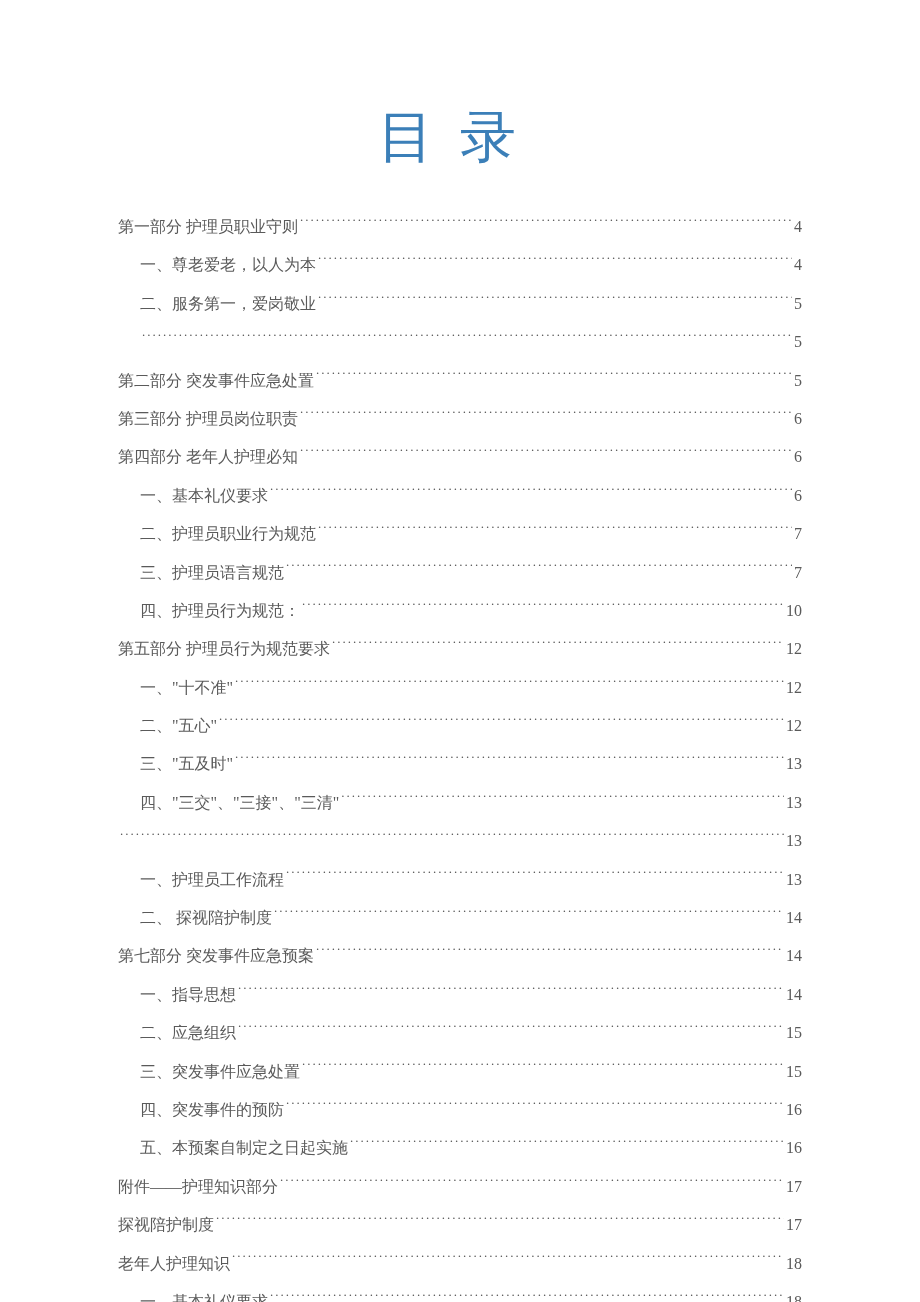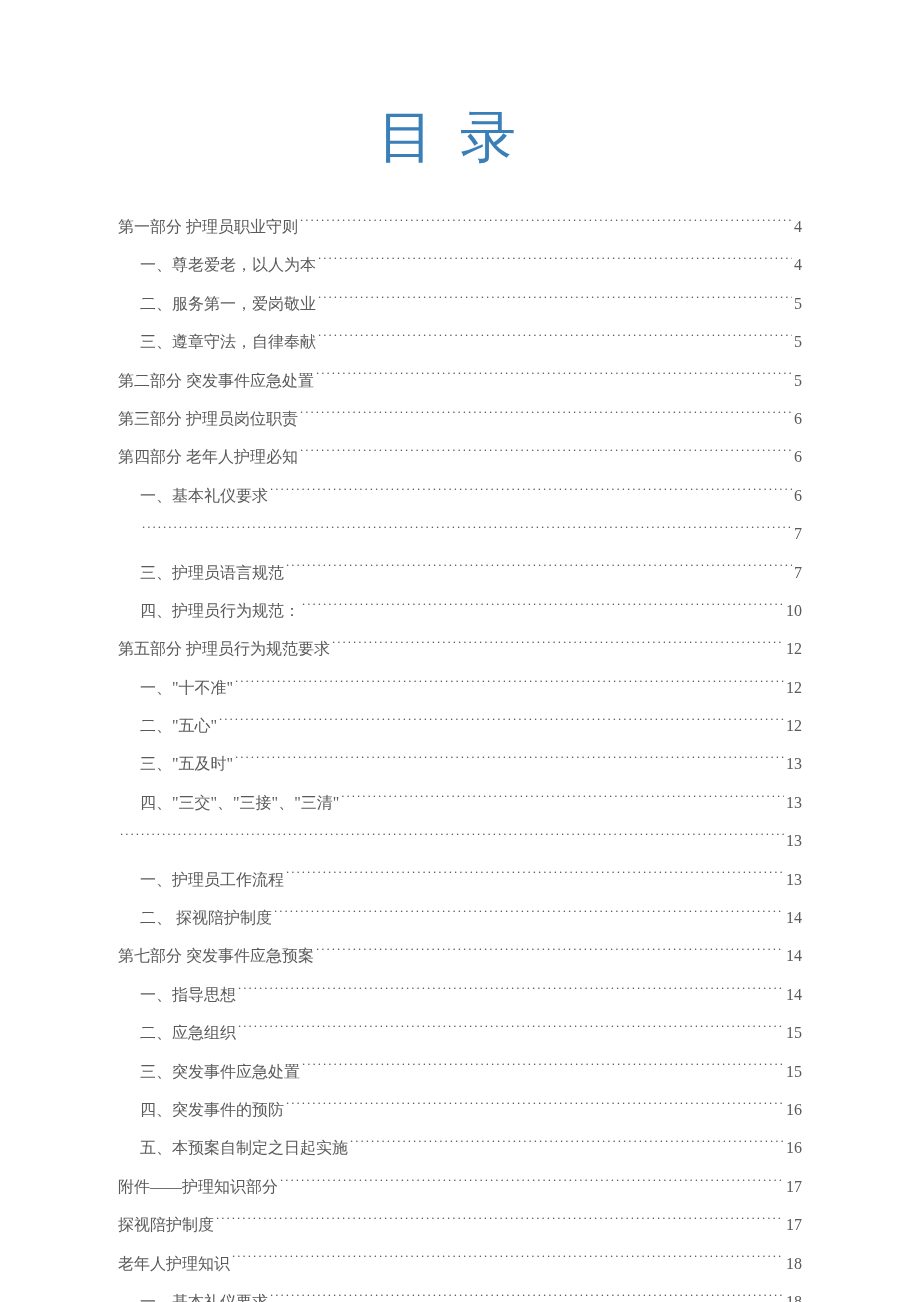--- a/index.html
+++ b/index.html
@@ -78,21 +78,20 @@
       <span class="toc-label">一、尊老爱老，以人为本</span>
       <span class="toc-dots"></span>
       <span class="toc-page">4</span>
     </li>
     <li class="toc-item level-1">
       <span class="toc-label">二、服务第一，爱岗敬业</span>
       <span class="toc-dots"></span>
       <span class="toc-page">5</span>
     </li>
     <li class="toc-item level-1">
-      <span class="toc-label">三、遵章守法，自律奉献</span>
       <span class="toc-dots"></span>
       <span class="toc-page">5</span>
     </li>
     <li class="toc-item level-0">
       <span class="toc-label">第二部分 突发事件应急处置</span>
       <span class="toc-dots"></span>
       <span class="toc-page">5</span>
     </li>
     <li class="toc-item level-0">
       <span class="toc-label">第三部分 护理员岗位职责</span>
@@ -103,20 +102,21 @@
       <span class="toc-label">第四部分 老年人护理必知</span>
       <span class="toc-dots"></span>
       <span class="toc-page">6</span>
     </li>
     <li class="toc-item level-1">
       <span class="toc-label">一、基本礼仪要求</span>
       <span class="toc-dots"></span>
       <span class="toc-page">6</span>
     </li>
     <li class="toc-item level-1">
+      <span class="toc-label">二、护理员职业行为规范</span>
       <span class="toc-dots"></span>
       <span class="toc-page">7</span>
     </li>
     <li class="toc-item level-1">
       <span class="toc-label">三、护理员语言规范</span>
       <span class="toc-dots"></span>
       <span class="toc-page">7</span>
     </li>
     <li class="toc-item level-1">
       <span class="toc-label">四、护理员行为规范：</span>

